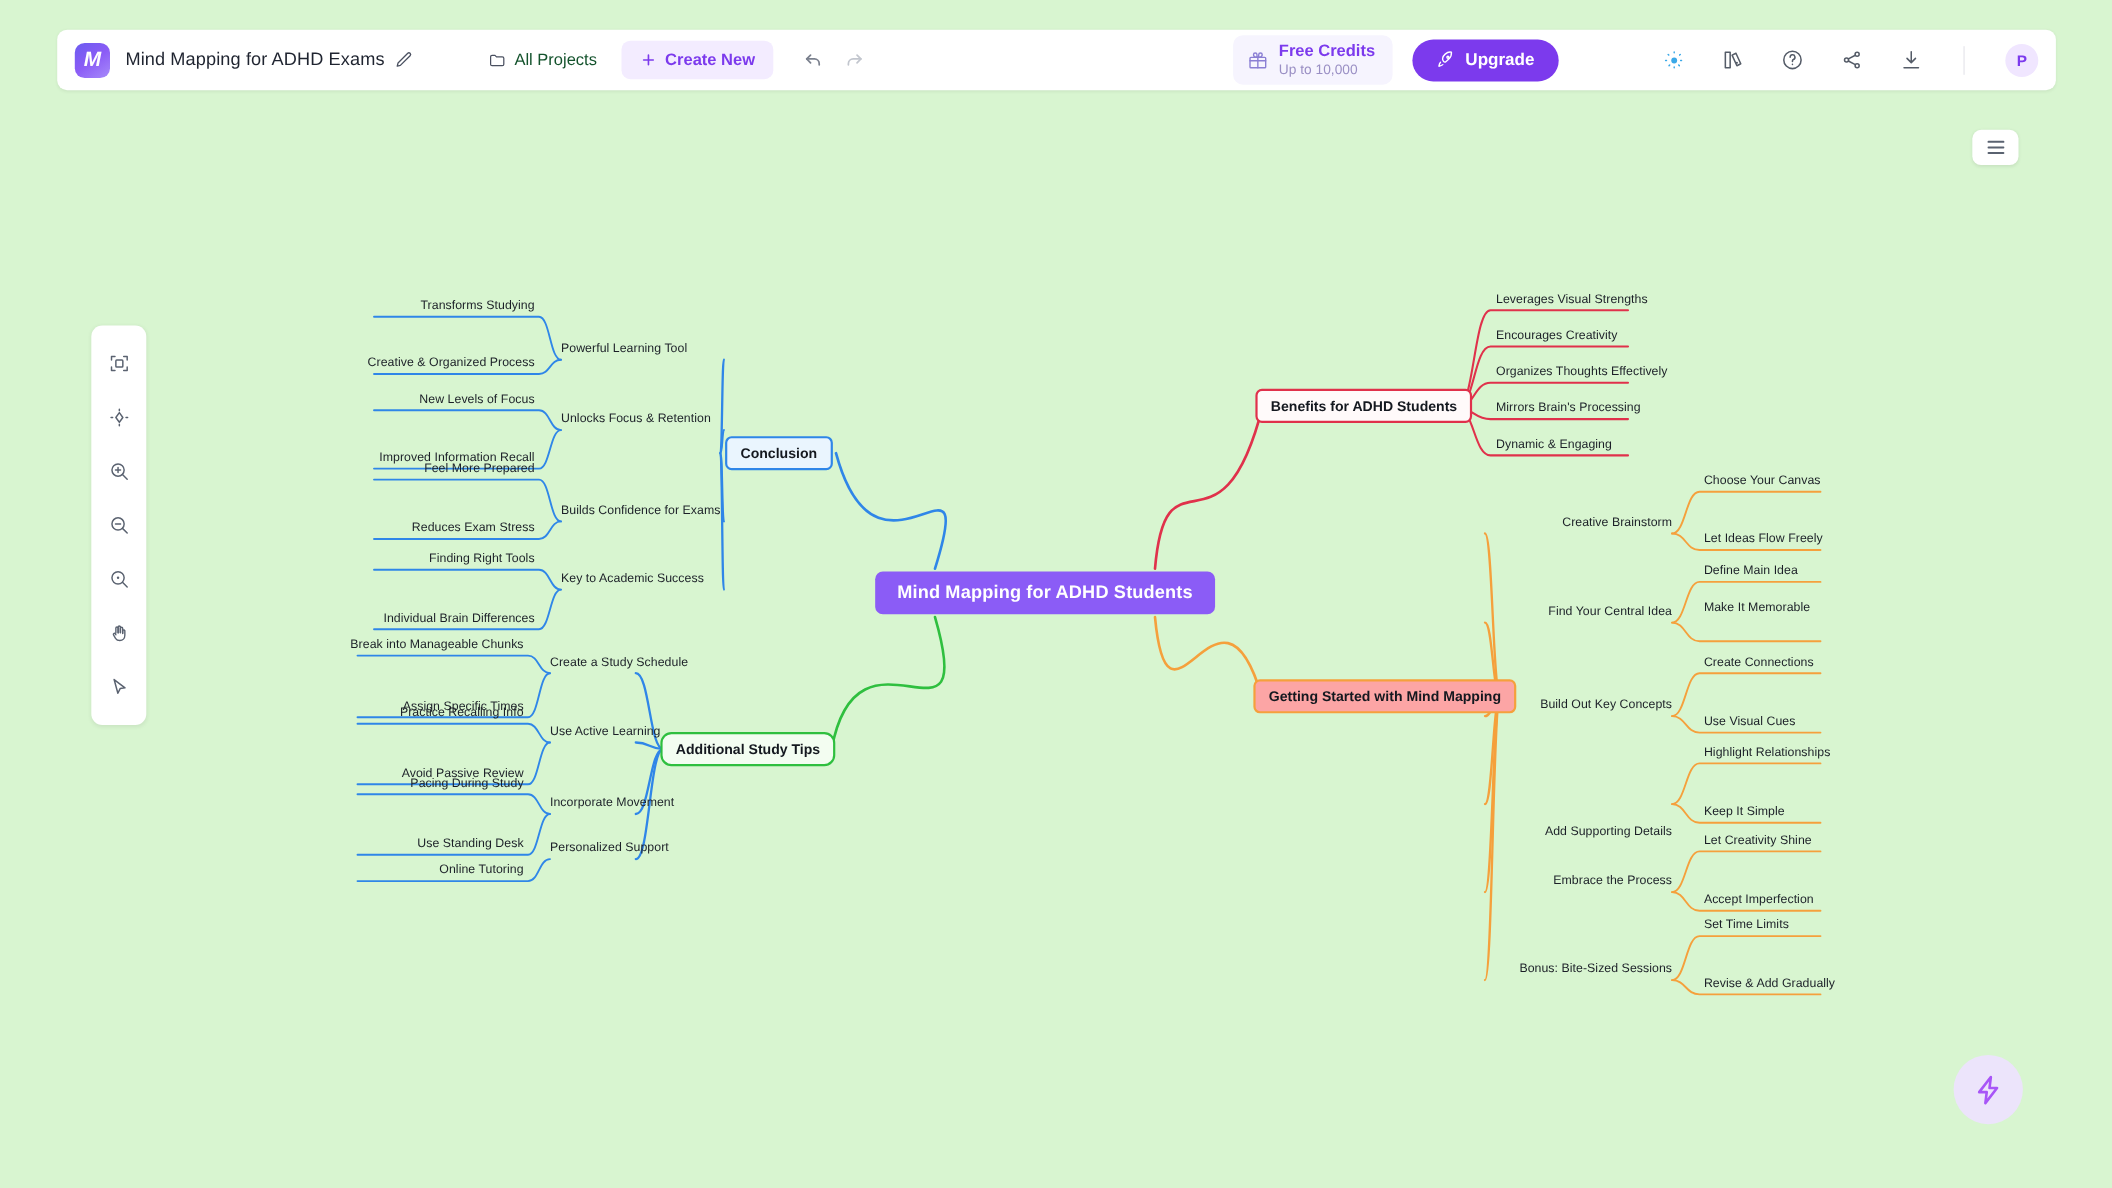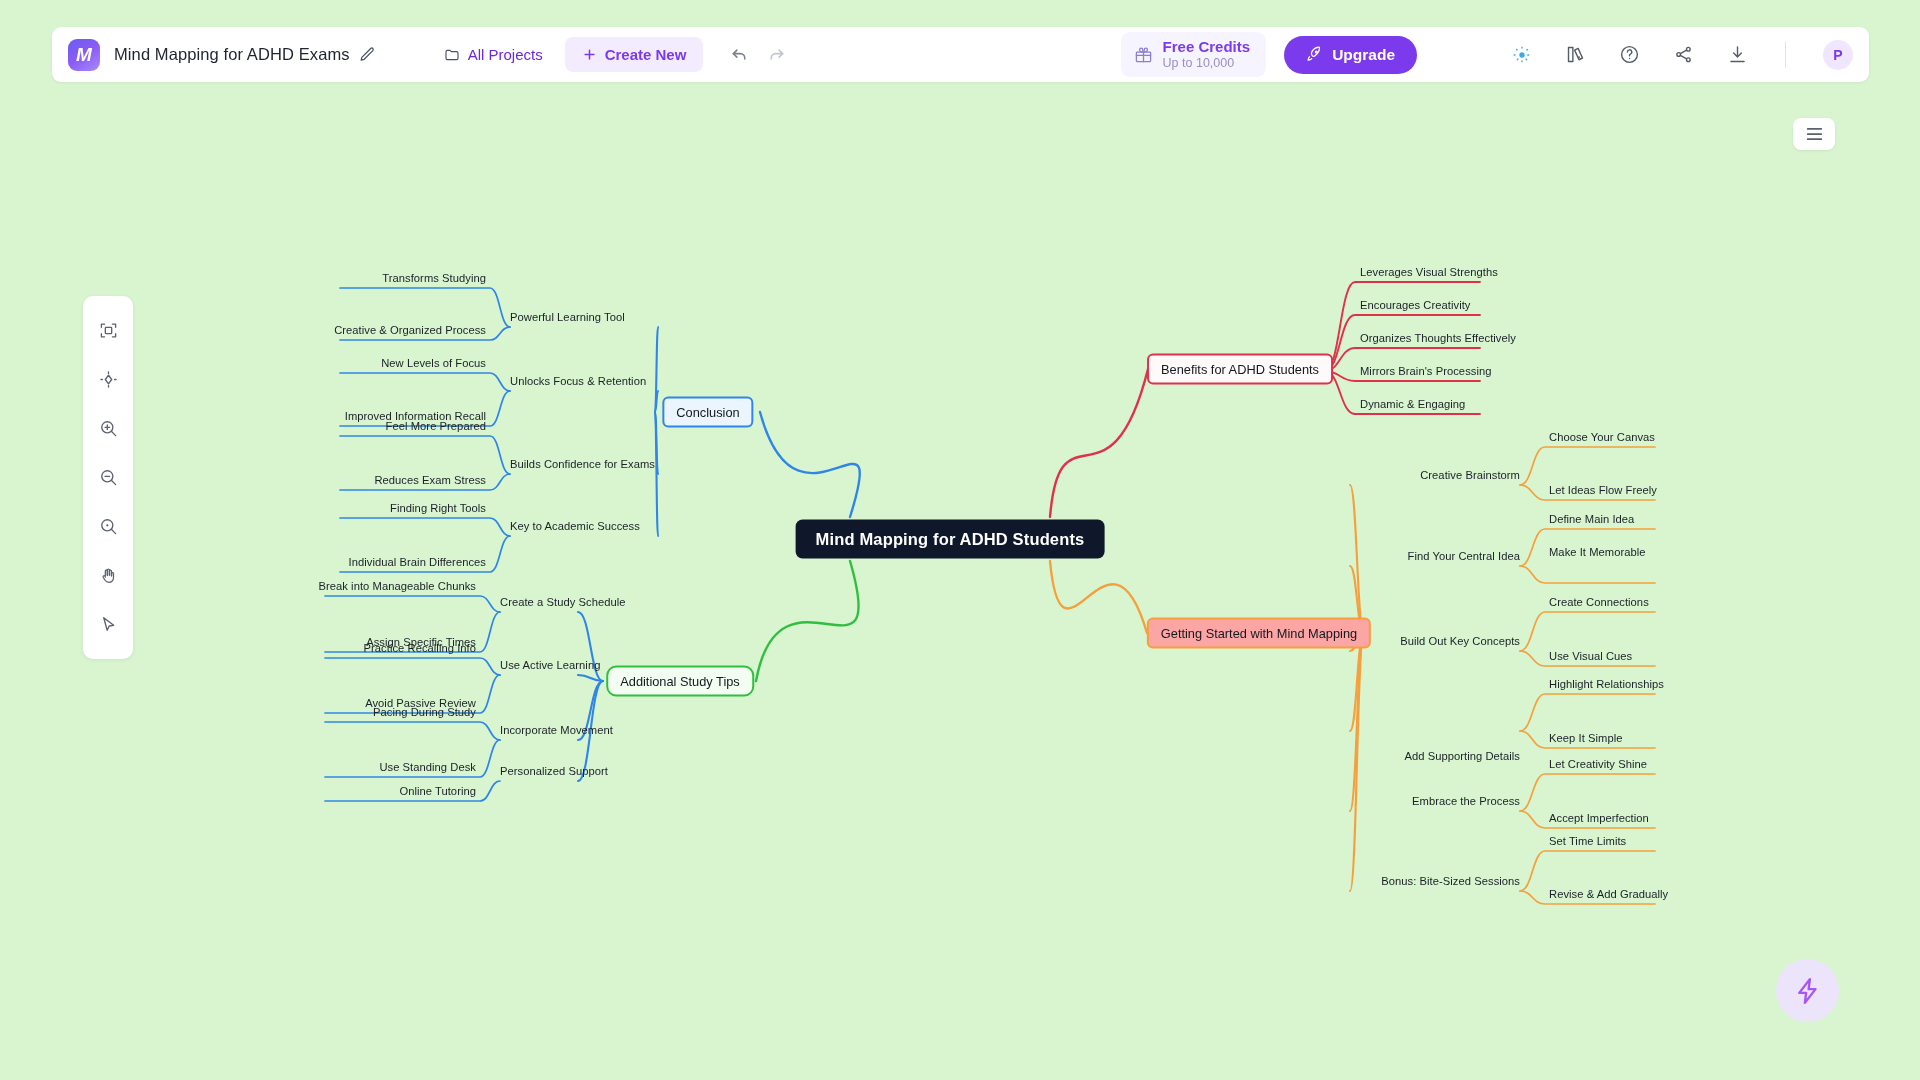--- a/index.html
+++ b/index.html
@@ -23,21 +23,21 @@
     display:flex; align-items:center; justify-content:center;
     color:#fff; font-weight:bold; font-size:19px; font-style:italic;
   }
   .doc-title {
     margin-left:14px; font-size:16.5px; color:#1f2430; letter-spacing:.1px;
     white-space:nowrap;
   }
   .pencil-icon { margin-left:9px; display:flex; align-items:center; cursor:pointer; }
   .hdr-gap1 { width:68px; }
   .allproj {
-    display:flex; align-items:flex-end; gap:8px; font-size:15px; color:#6d28d9;
+    display:flex; align-items:flex-end; gap:8px; font-size:15px; color:#14532d;
     cursor:pointer; white-space:nowrap;
   }
   .create-new {
     margin-left:22px; background:#f3ecff; color:#7c3aed;
     font-size:15px; font-weight:bold; border-radius:8px;
     padding:9px 17px; display:flex; align-items:center; gap:8px;
     cursor:pointer; white-space:nowrap; border:none;
   }
   .undo-redo { display:flex; align-items:center; gap:16px; margin-left:26px; }
   .icon-btn { cursor:pointer; display:flex; align-items:center; justify-content:center; }
@@ -93,25 +93,25 @@
   #canvas { position:absolute; left:0; top:90px; width:1920px; height:990px; }
   .mm-svg { position:absolute; left:0; top:0; width:1920px; height:990px; }
 
   
   .node {
     position:absolute; transform:translate(-50%,-50%);
     white-space:nowrap; display:flex; align-items:center; justify-content:center;
     cursor:pointer;
   }
   .node-root {
-    background:#0f172a; color:#fff; font-size:16.5px; font-weight:bold;
+    background:#8b5cf6; color:#fff; font-size:16.5px; font-weight:bold;
     border-radius:7px; padding:10px 20px; letter-spacing:.15px;
   }
   .node-branch {
-    font-size:12.8px; font-weight:normal; color:#14181f;
+    font-size:12.8px; font-weight:bold; color:#14181f;
     border-radius:6px; padding:6px 12px; background:#fff;
     border-width:2px; border-style:solid;
   }
   .node-b-red    { border-color:#e0314b; background:#fffafa; }
   .node-b-orange { border-color:#f5a03c; background:#fca5a5; }
   .node-b-blue   { border-color:#2f86e8; background:#eaf5fe; }
   .node-b-green  { border-color:#2fbf3f; background:#f3fdf1;border-radius:10px; }
 
   .leaf {
     position:absolute; transform:translate(-50%,-50%);

